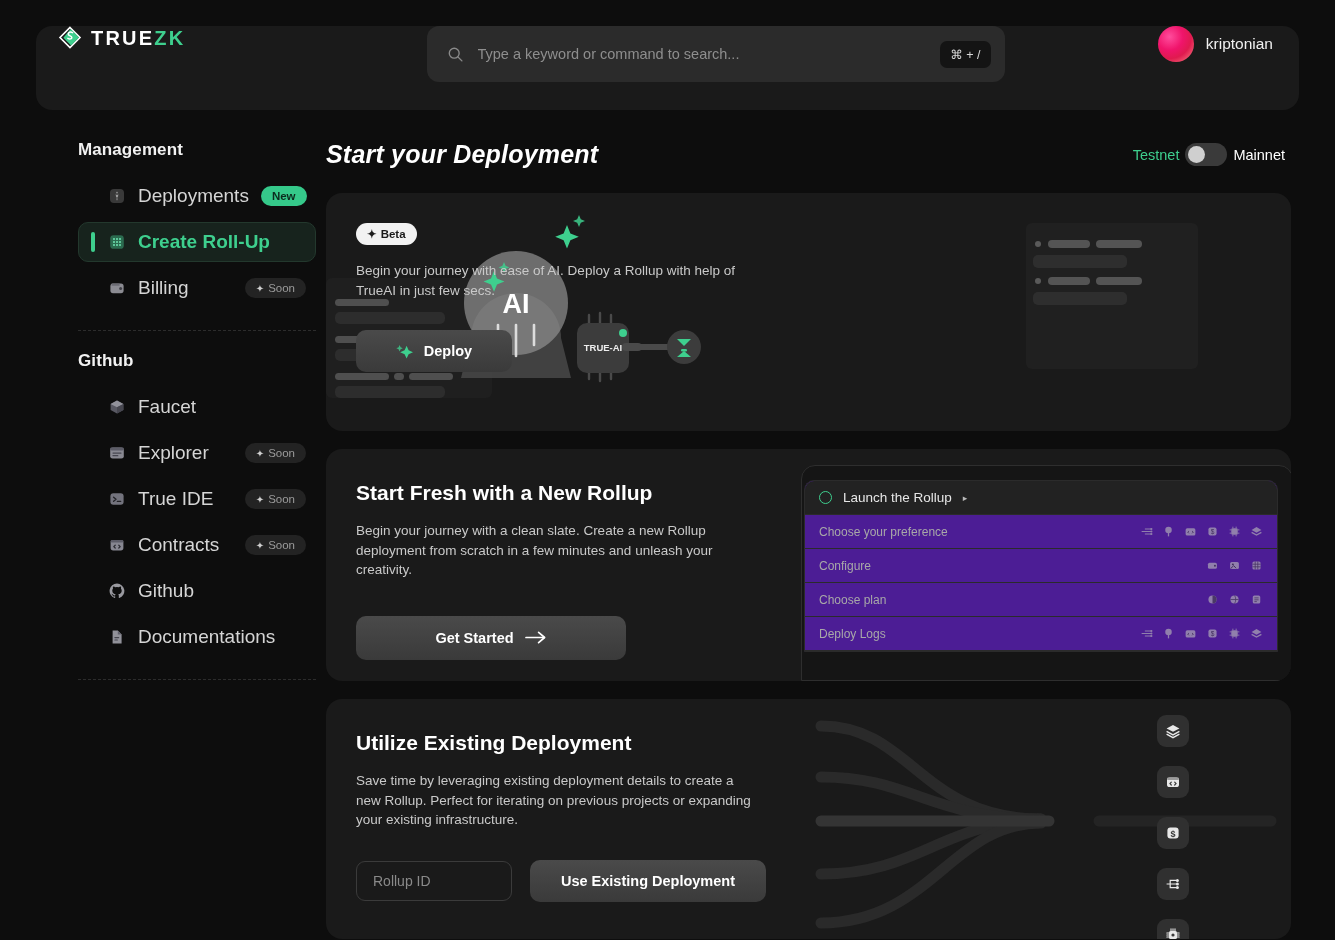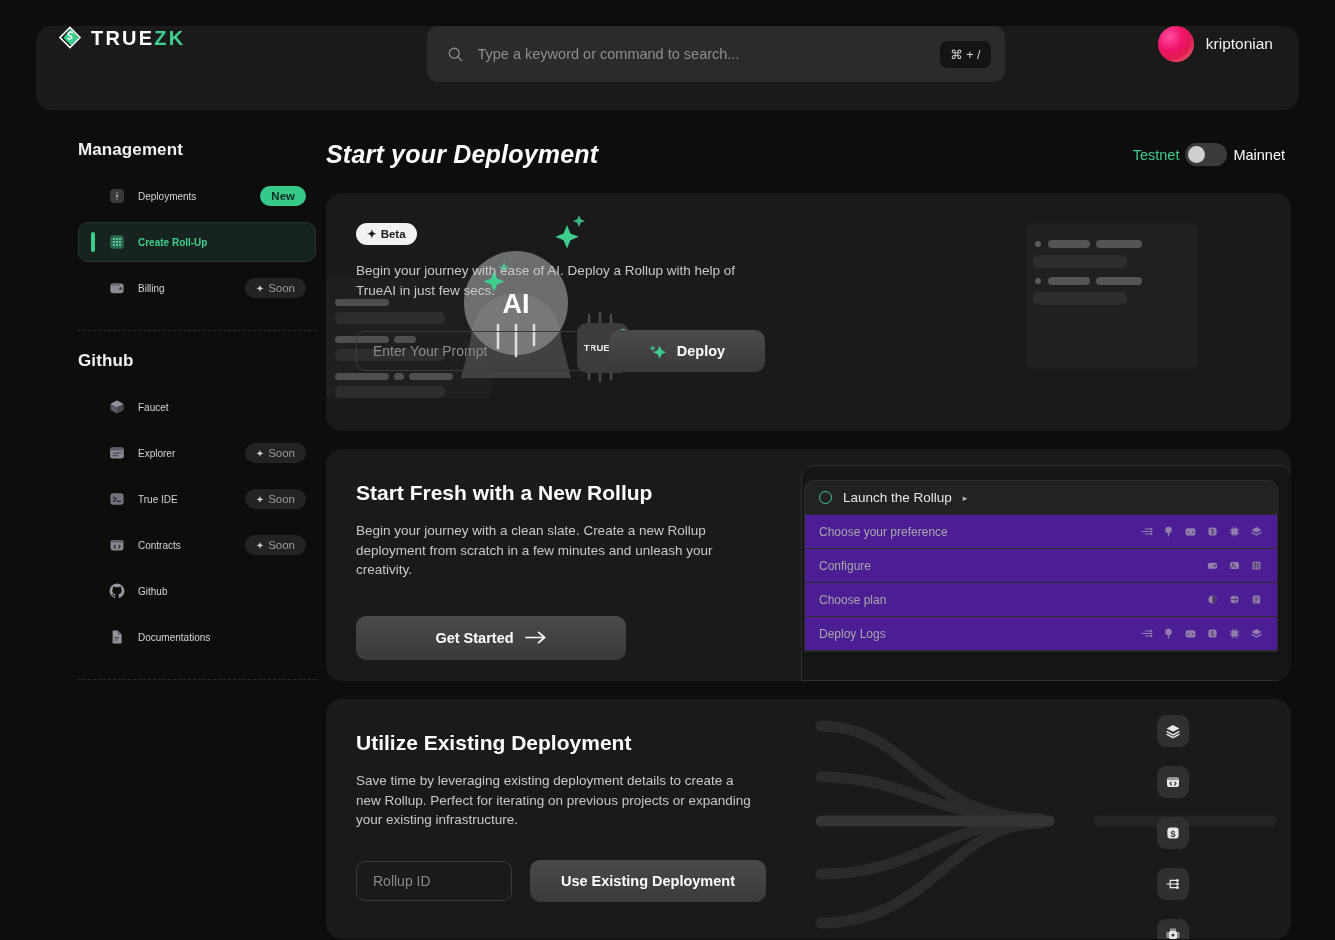--- a/index.html
+++ b/index.html
@@ -75,21 +75,21 @@
   }
   .nav-item {
     position: relative;
     display: flex; align-items: center; gap: 12px;
     height: 40px; padding: 0 10px 0 30px;
     border-radius: 10px;
     margin-bottom: 6px;
     cursor: pointer;
   }
   .nav-item .ico { width: 18px; height: 18px; flex: 0 0 18px; opacity: .72; }
-  .nav-label { font-size: 10px; color: #d5d5d5; white-space: nowrap; text-align: right; }
+  .nav-label { font-size: 19px; color: #d5d5d5; white-space: nowrap; text-align: right; }
   .nav-item.active {
     background: #17231d;
     border: 1px solid #23382d;
     padding-left: 29px;
   }
   .nav-item.active .nav-label { color: #3ecf8e; font-weight: 600; }
   .nav-item.active .ico { opacity: 1; }
   .active-bar {
     position: absolute; left: 12px; top: 50%; transform: translateY(-50%);
     width: 4px; height: 20px; border-radius: 3px; background: #3ecf8e;
@@ -475,21 +475,20 @@
 
         <div class="card-inner">
           <div class="card-title">
             <span class="beta">
               <span>✦</span>
               <span>Beta</span>
             </span>
           </div>
           <div class="card-desc">Begin your journey with ease of AI. Deploy a Rollup with help of TrueAI in just few secs.</div>
           <div class="row">
-            <input class="text-input prompt-input" type="text" placeholder="Enter Your Prompt" style="">
             <button class="btn deploy-btn">
               <svg width="17" height="17" viewBox="0 0 17 17">
                 <path d="M10.6 2.8 l2 4.4 4.4 2 -4.4 2 -2 4.4 -2 -4.4 -4.4 -2 4.4 -2 Z" fill="#3ecf8e"></path>
                 <path d="M3.6 2 l1 2.2 2.2 1 -2.2 1 -1 2.2 -1 -2.2 -2.2 -1 2.2 -1 Z" fill="#3ecf8e" opacity=".8"></path>
               </svg>
               <span>Deploy</span>
             </button>
           </div>
         </div>
       </section>

